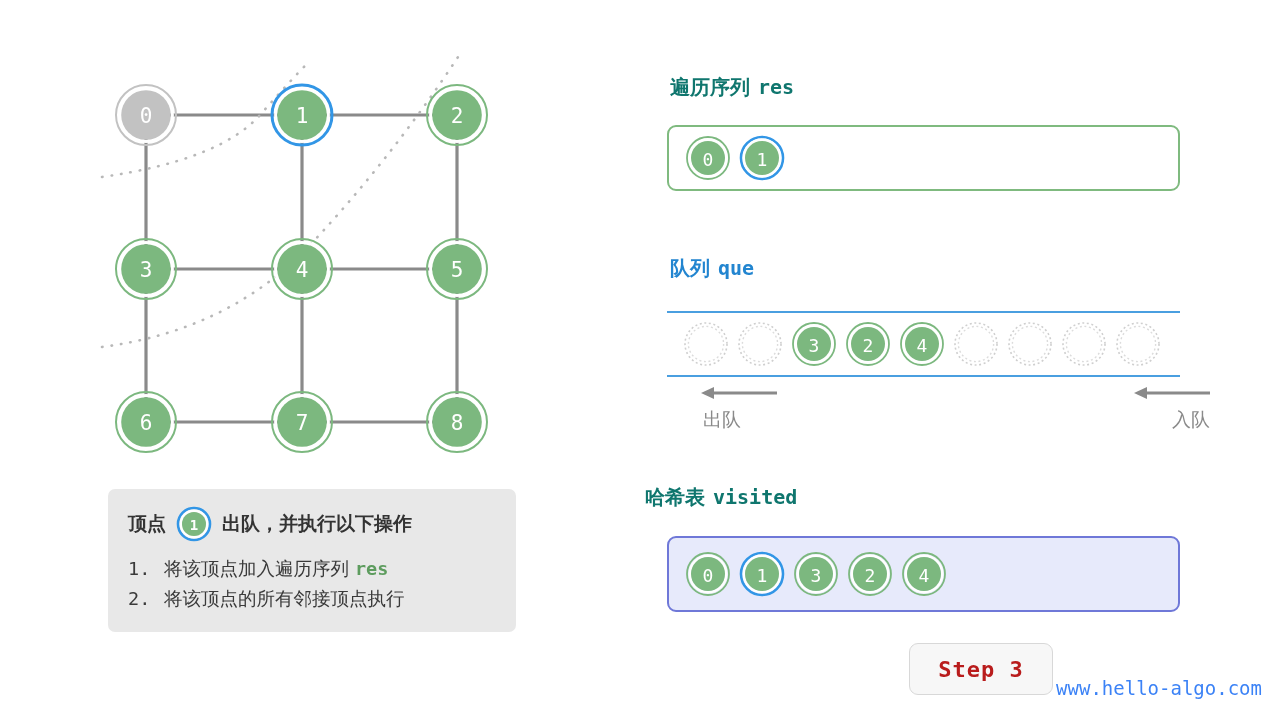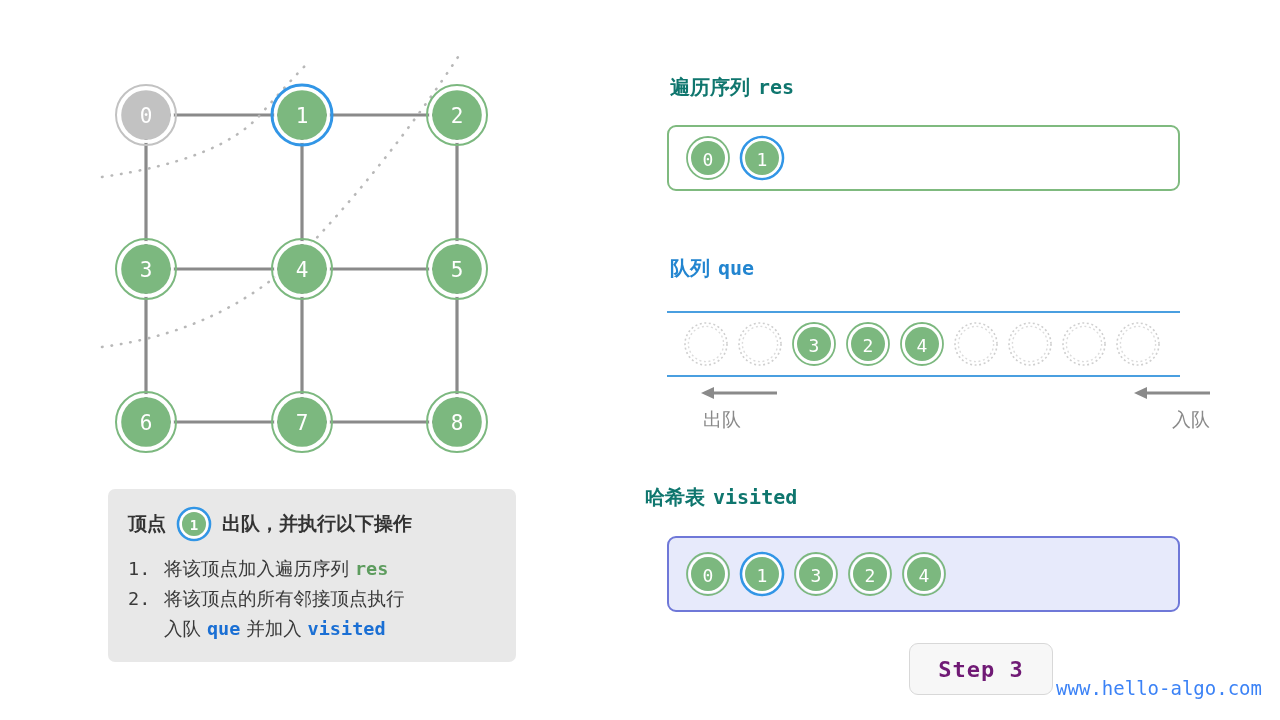--- a/index.html
+++ b/index.html
@@ -200,21 +200,21 @@
     box-sizing: border-box;
     background: #f7f7f7;
     border: 1px solid #d8d8d8;
     border-radius: 9px;
     display: flex;
     align-items: center;
     justify-content: center;
     font-family: "DejaVu Sans Mono", "Liberation Mono", monospace;
     font-size: 22px;
     font-weight: bold;
-    color: #701a75;
+    color: #b91c1c;
     letter-spacing: 1px;
   }
   #watermark {
     position: absolute;
     right: 18px;
     top: 677px;
     font-family: "DejaVu Sans Mono", "Liberation Mono", monospace;
     font-size: 19px;
     color: #3b82f6;
     white-space: nowrap;
@@ -313,21 +313,20 @@
       <div class="cap-line">
         <span class="cap-num">1.</span>
         <span><span>将该顶点加入遍历序列 </span><span class="mono-res">res</span></span>
       </div>
       <div class="cap-line">
         <span class="cap-num">2.</span>
         <span><span>将该顶点的所有邻接顶点执行</span></span>
       </div>
       <div class="cap-line">
         <span class="cap-indent"></span>
-        <span><span>入队 </span><span class="mono-blue">que</span><span> 并加入 </span><span class="mono-blue">visited</span></span>
       </div>
     </div>
 </div>
 
 <div class="panel-title" id="res-title">
   <span>遍历序列</span><span class="code">res</span>
 </div>
 <div id="res-box">
     <span class="chip">
       <svg width="46" height="46" viewBox="0 0 46 46">

